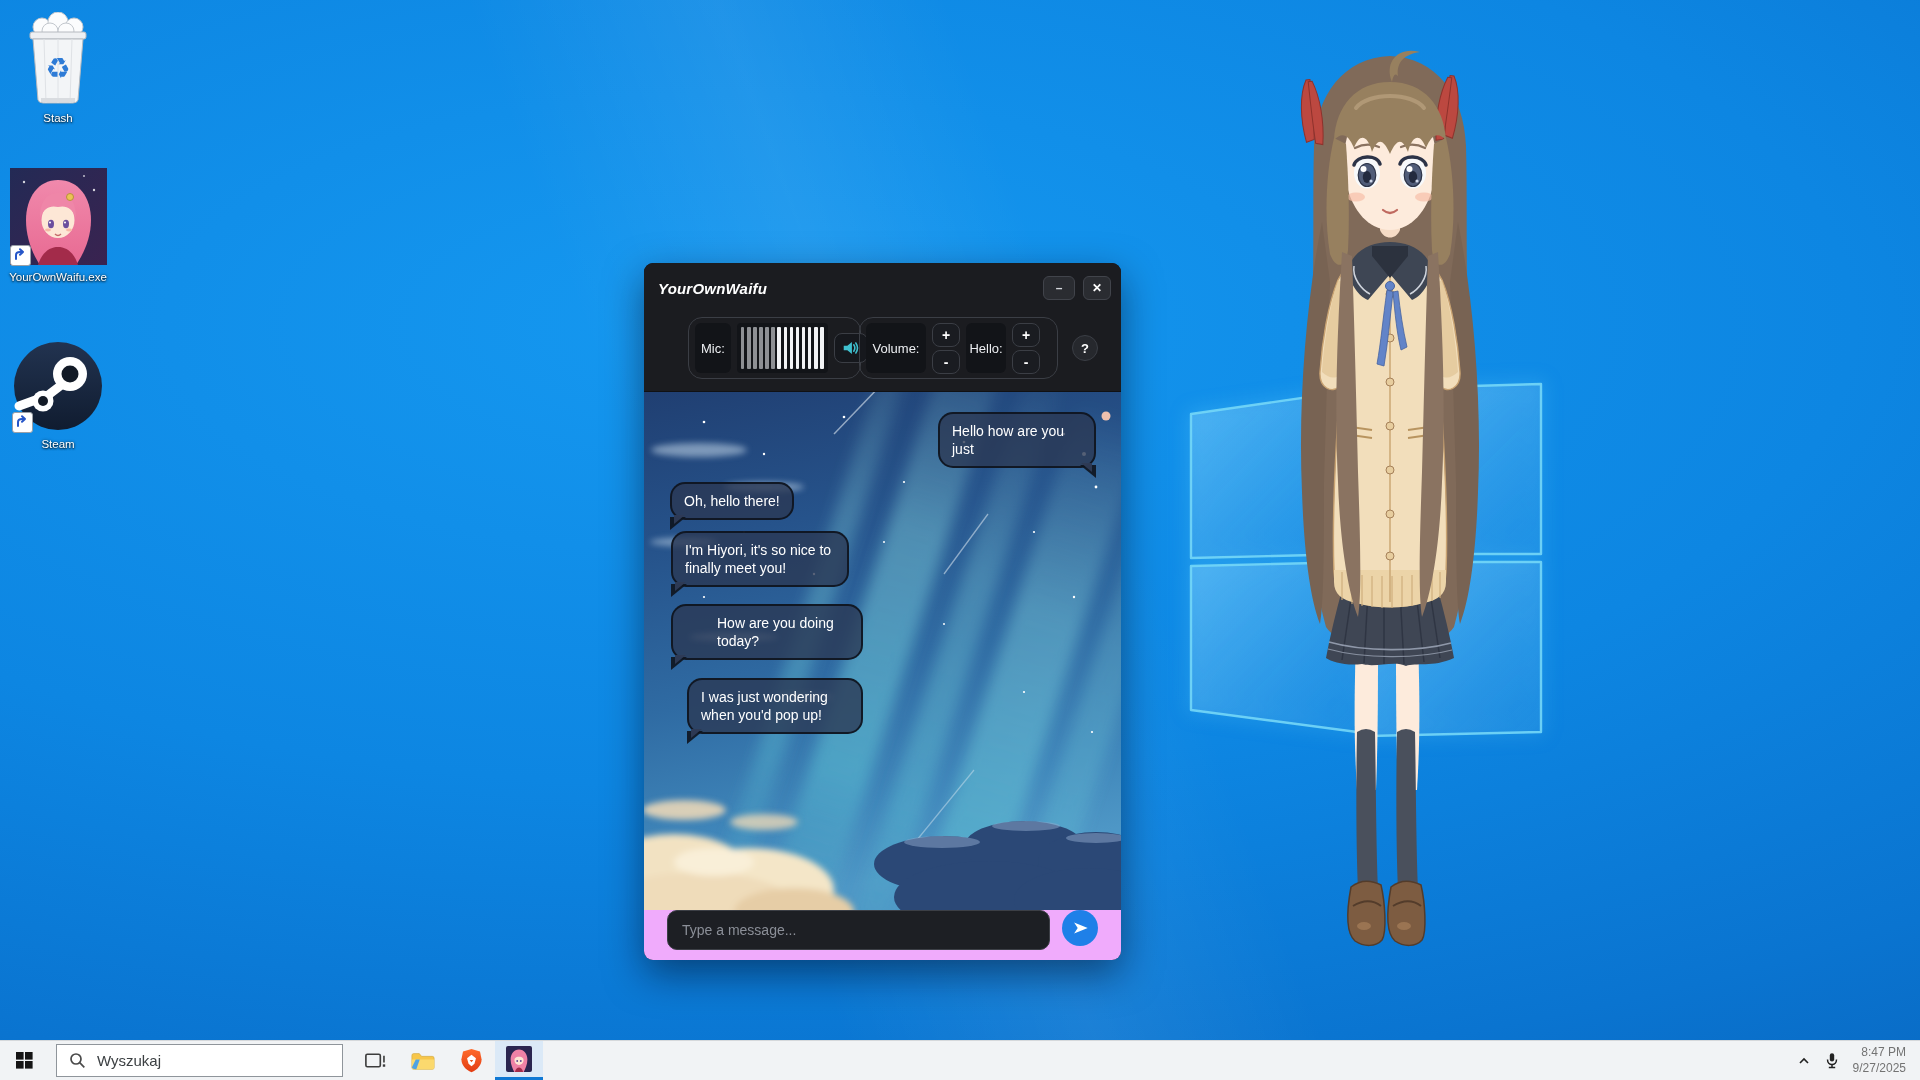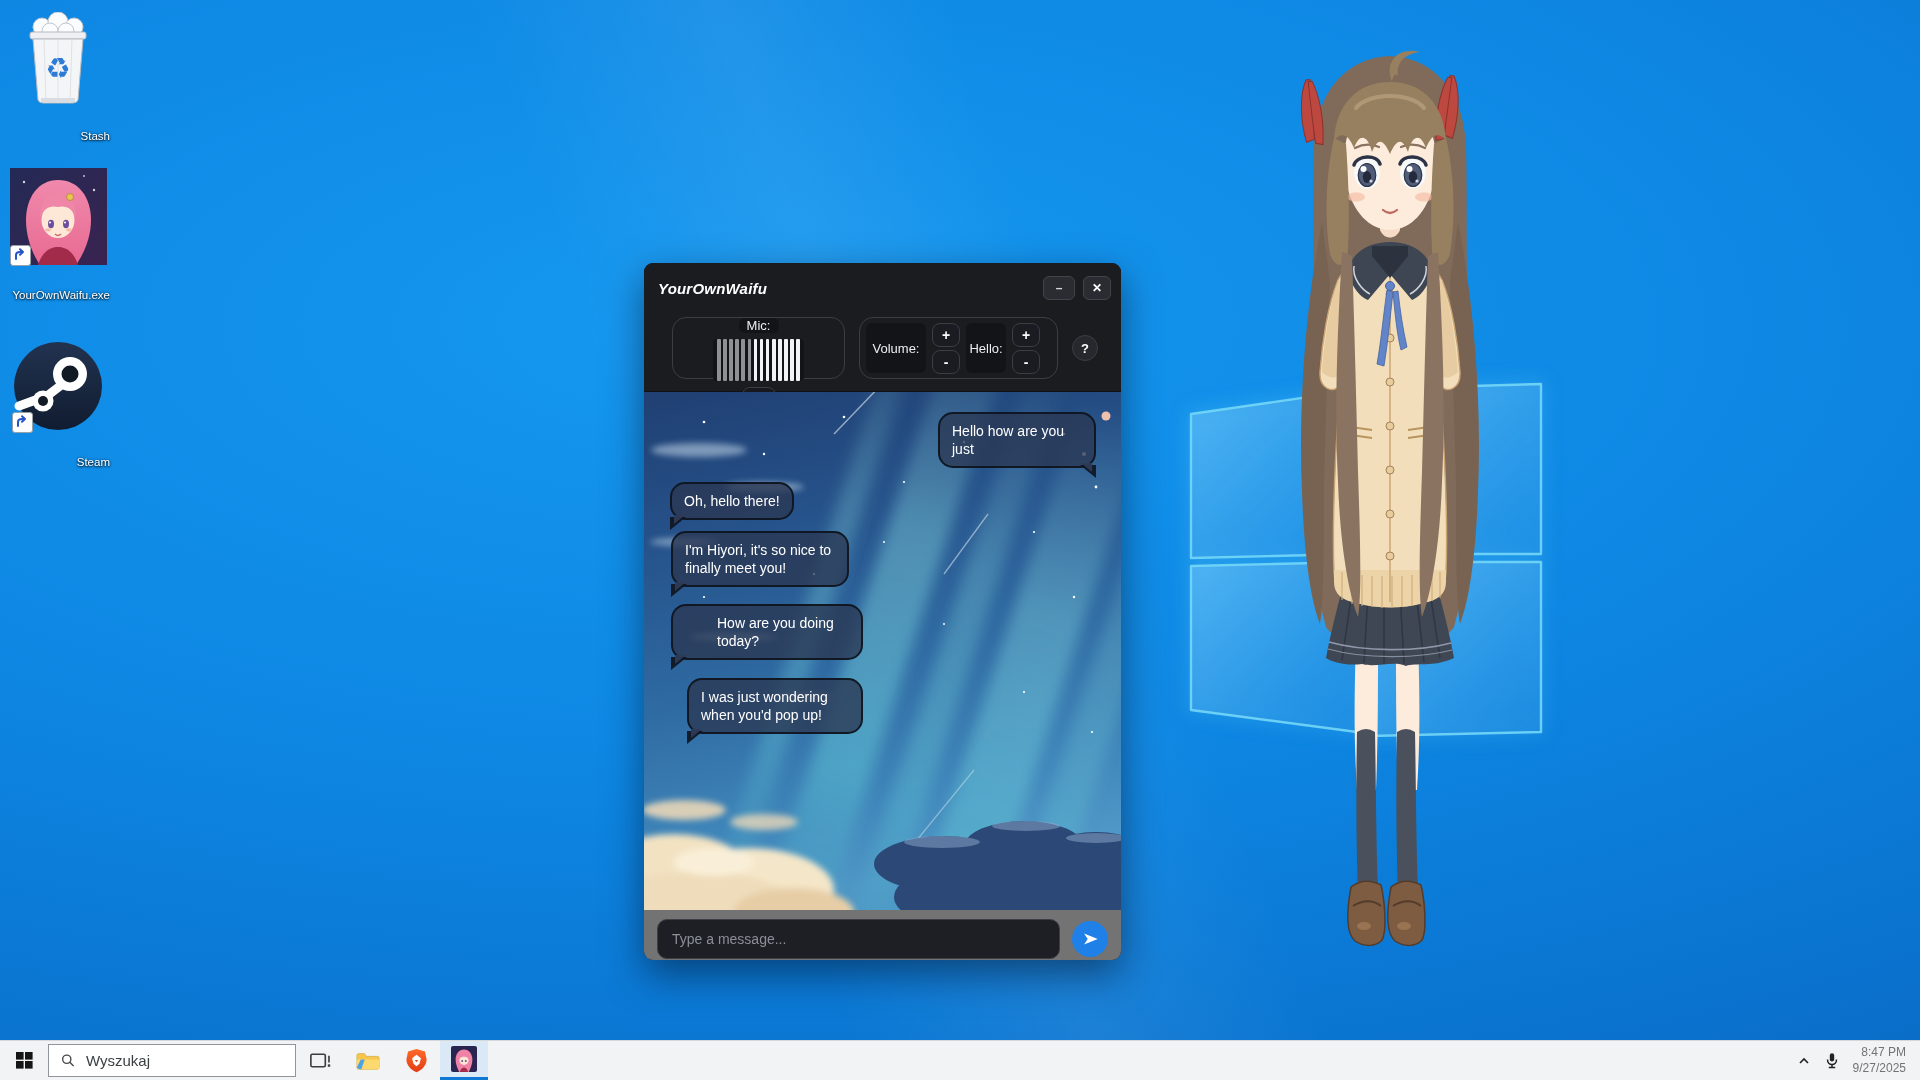--- a/index.html
+++ b/index.html
@@ -9,22 +9,22 @@
   .wp-beam{position:absolute;inset:0;
     background:linear-gradient(250deg, rgba(255,255,255,0) 42%, rgba(255,255,255,.07) 52%, rgba(255,255,255,0) 63%);}
   
   .winlogo{position:absolute;left:1185px;top:380px;width:362px;height:360px;
     filter:drop-shadow(0 0 9px rgba(110,215,255,.55));}
   
   .character{position:absolute;left:1272px;top:42px;width:268px;height:910px;}
   
   .dicon{position:absolute;width:104px;text-align:center;color:#fff;}
   .dicon .di-art{position:relative;display:inline-block;}
-  .di-label{font-size:11.5px;margin-top:20px;white-space:nowrap;
-    text-shadow:0 1px 2px rgba(0,0,0,.85),0 0 3px rgba(0,0,0,.6);text-align:right;}
+  .di-label{font-size:11.5px;margin-top:2px;white-space:nowrap;
+    text-shadow:0 1px 2px rgba(0,0,0,.85),0 0 3px rgba(0,0,0,.6);}
   .shortcut{position:absolute;left:0;bottom:3px;width:19px;height:19px;background:#fff;
     border:1px solid #9aa0a8;border-radius:3px;}
   
   .win{position:absolute;left:644px;top:263px;width:477px;height:697px;background:#17181c;
     border-radius:9px;overflow:hidden;box-shadow:0 14px 38px rgba(0,10,30,.5);color:#fff;}
   .titlebar{height:34px;background:#1b1c20;display:flex;align-items:center;padding:8px 10px 0 14px;}
   .title{font-size:15px;font-weight:bold;font-style:italic;flex:1;letter-spacing:.2px;}
   .tb-btn{width:30px;height:22px;margin-left:8px;border-radius:6px;background:#2a2c31;
     border:1px solid #41444b;display:flex;align-items:center;justify-content:center;
     font-size:12px;color:#d6d9de;font-weight:bold;cursor:default;}
@@ -54,31 +54,31 @@
     border-radius:15px;color:#fff;font-size:14px;line-height:1.3;padding:8px 12px;box-sizing:content-box;}
   .bubble::before{content:"";position:absolute;width:0;height:0;}
   .bubble.char::before{left:-2px;bottom:-12px;border-top:13px solid rgba(14,20,30,.9);
     border-right:16px solid transparent;}
   .bubble.char::after{content:"";position:absolute;width:0;height:0;left:2px;bottom:-6px;
     border-top:9px solid rgba(46,59,86,.97);border-right:11px solid transparent;}
   .bubble.user::before{right:-2px;bottom:-12px;border-top:13px solid rgba(14,20,30,.9);
     border-left:16px solid transparent;}
   .bubble.user::after{content:"";position:absolute;width:0;height:0;right:2px;bottom:-6px;
     border-top:9px solid rgba(46,59,86,.97);border-left:11px solid transparent;}
-  .composer{height:58px;background:#737373;display:flex;align-items:center;padding:0 13px;}
+  .composer{height:58px;background:#f0abfc;display:flex;padding:0 23px;}
   .msg-input{flex:1;height:38px;border-radius:10px;background:#1d1f24;border:1px solid #3c3f46;
     color:#dfe2e8;padding:0 14px;font-size:14px;font-family:"Liberation Sans",sans-serif;outline:none;}
   .msg-input::placeholder{color:#8b8f98;}
   .send-btn{width:36px;height:36px;border-radius:50%;background:#1f80e8;border:none;margin-left:12px;
     display:flex;align-items:center;justify-content:center;padding:0;}
   
   .taskbar{position:absolute;left:0;bottom:0;width:1920px;height:40px;background:#f1f3f5;
     border-top:1px solid #d5d8db;display:flex;align-items:stretch;box-sizing:border-box;}
   .start{width:48px;display:flex;align-items:center;justify-content:center;}
-  .searchbox{width:248px;margin:3px 0;background:#fff;border:1px solid #8f959b;display:flex;
+  .searchbox{width:287px;margin:3px 8px;background:#fff;border:1px solid #8f959b;display:flex;
     align-items:center;padding:0 8px 0 12px;box-sizing:border-box;}
   .searchbox input{border:none;outline:none;flex:1;font-size:15px;margin-left:9px;
     font-family:"Liberation Sans",sans-serif;color:#222;background:transparent;}
   .searchbox input::placeholder{color:#3c4043;}
   .tb-icon{width:48px;display:flex;align-items:center;justify-content:center;}
   .tb-icon.active{background:#dbe9f7;border-bottom:3px solid #0f78d4;box-sizing:border-box;}
   .tray{margin-left:auto;display:flex;align-items:center;padding-right:8px;gap:2px;}
   .tray-btn{width:26px;height:40px;display:flex;align-items:center;justify-content:center;}
   .clock{text-align:right;font-size:12px;color:#737373;line-height:1.3;padding:0 6px;}
 </style>
@@ -304,21 +304,21 @@
   </div>
 
   <div class="win">
     <div class="titlebar">
       <div class="title">YourOwnWaifu</div>
       <div class="tb-btn">–</div>
       <div class="tb-btn close">✕</div>
     </div>
 
     <div class="controls">
-      <div class="cgroup" style="left:28px;width:173px;flex-direction:column;">
+      <div class="cgroup" style="left:44px;width:173px;">
         <div class="inset" style="width:40px;">Mic:</div>
         <div class="meter" id="mic-meter">
             <div class="bar dim"></div>
             <div class="bar dim"></div>
             <div class="bar dim"></div>
             <div class="bar dim"></div>
             <div class="bar dim"></div>
             <div class="bar dim"></div>
             <div class="bar lit"></div>
             <div class="bar lit"></div>

